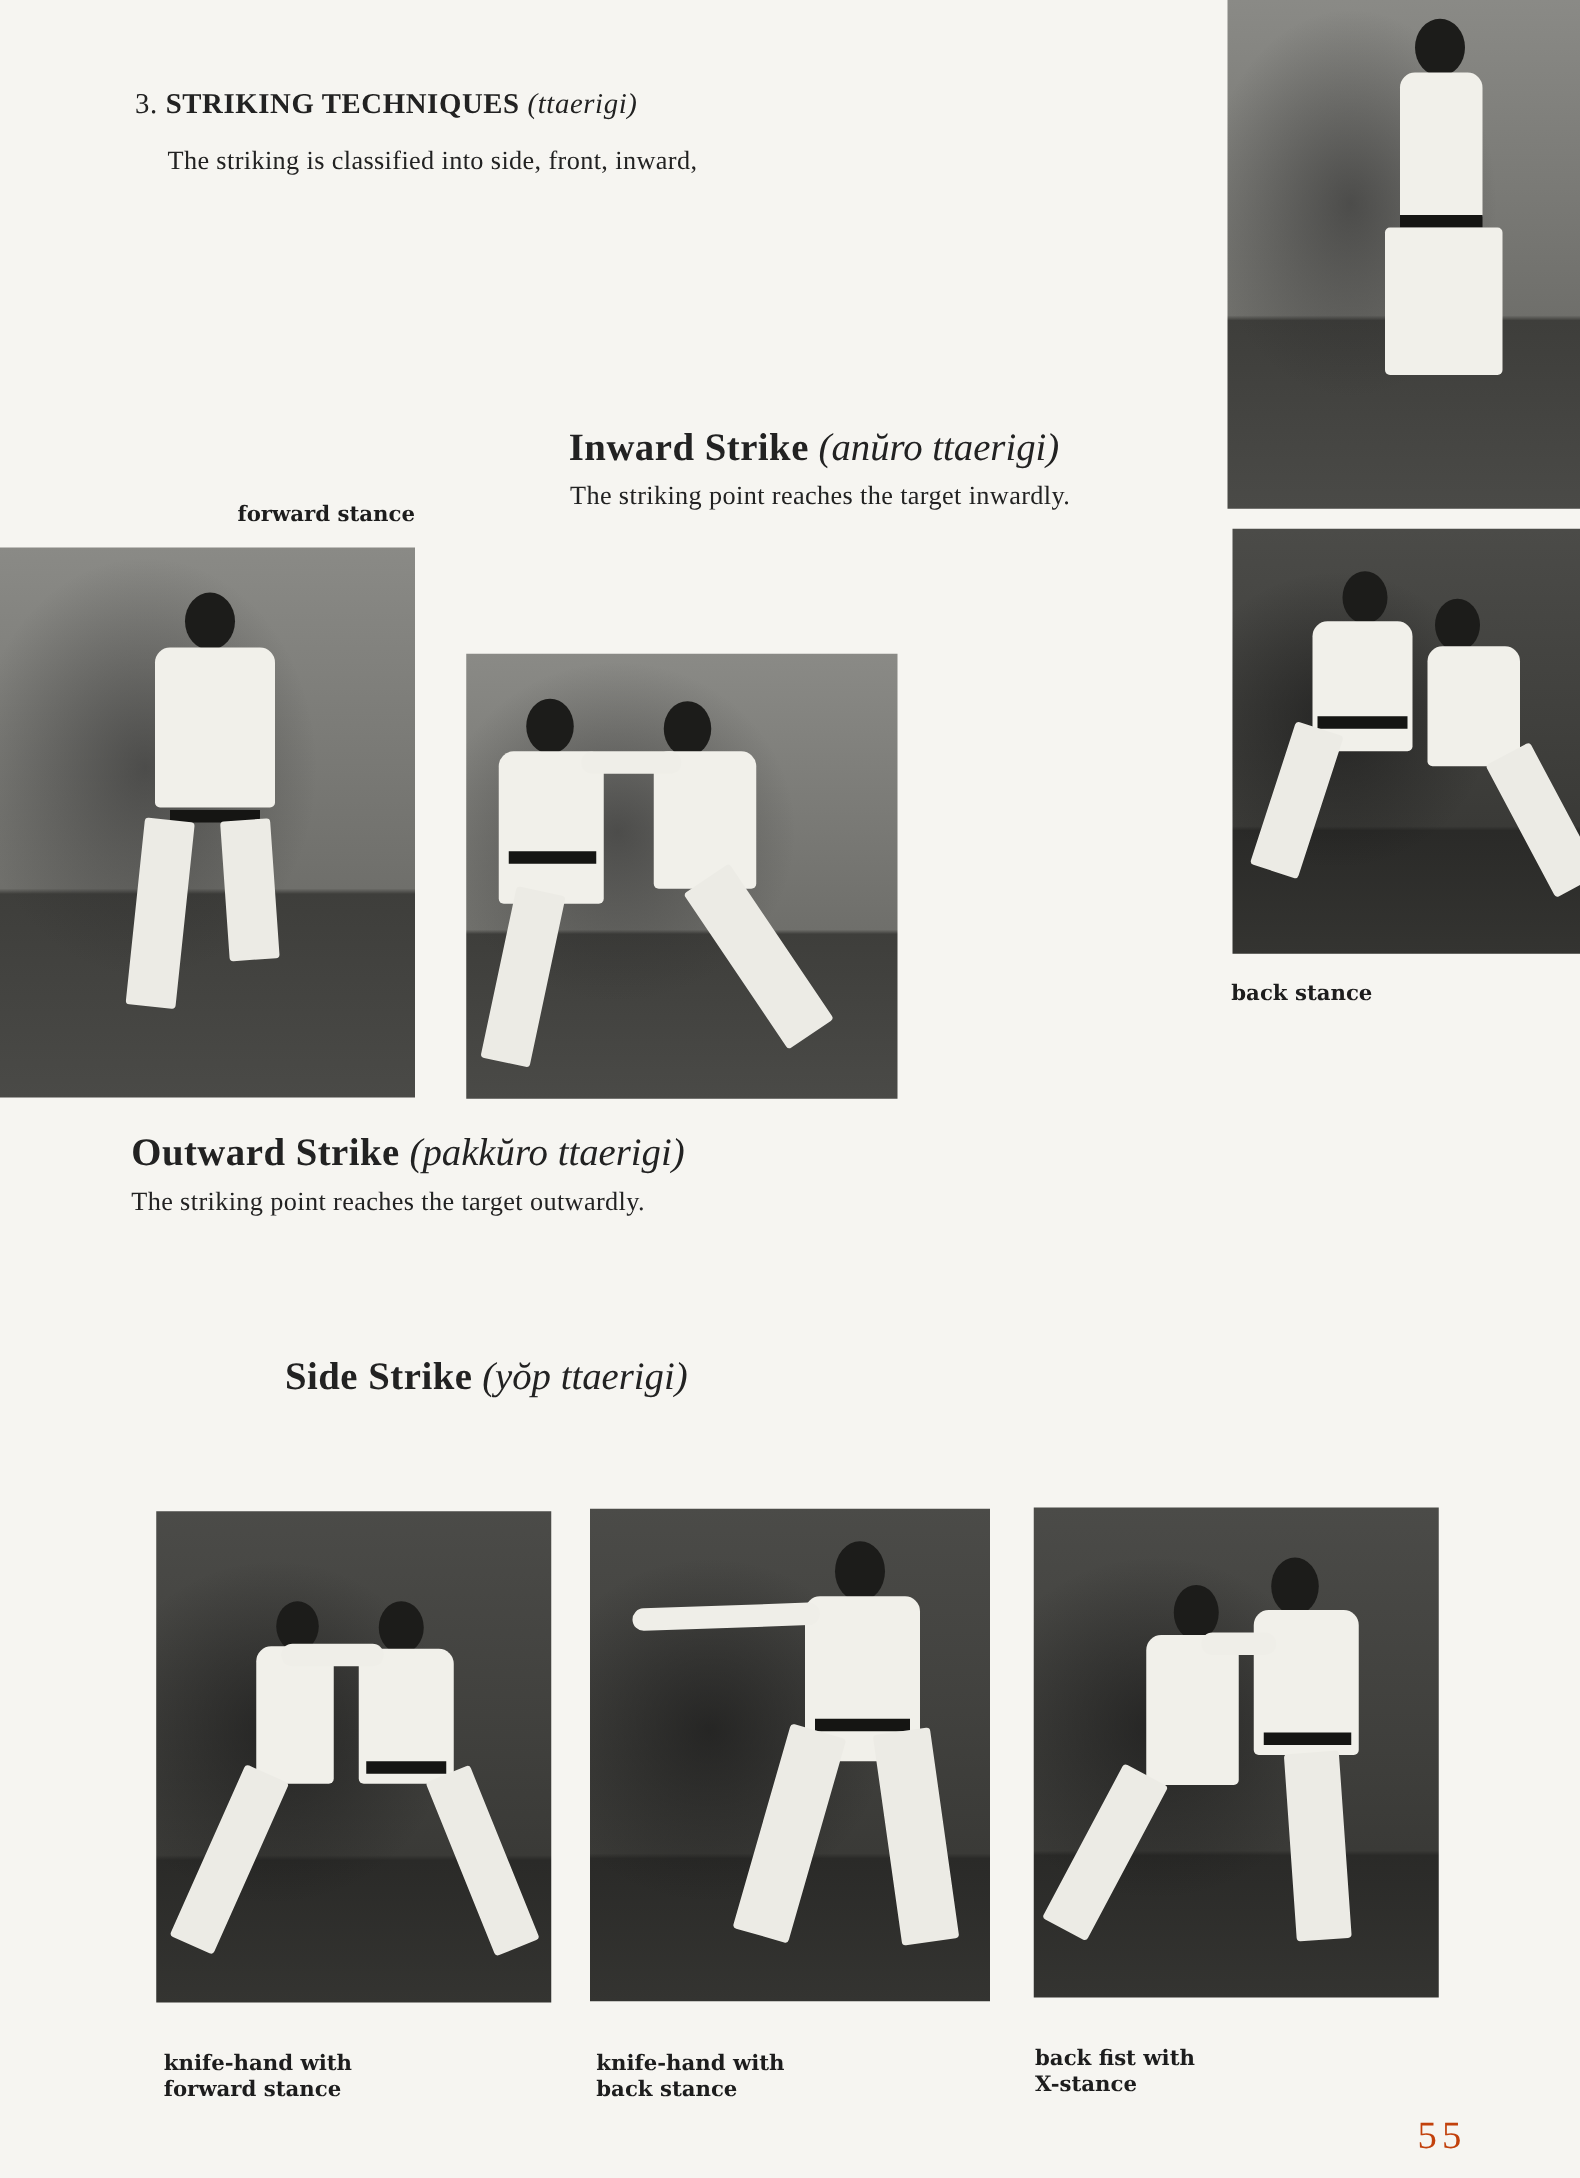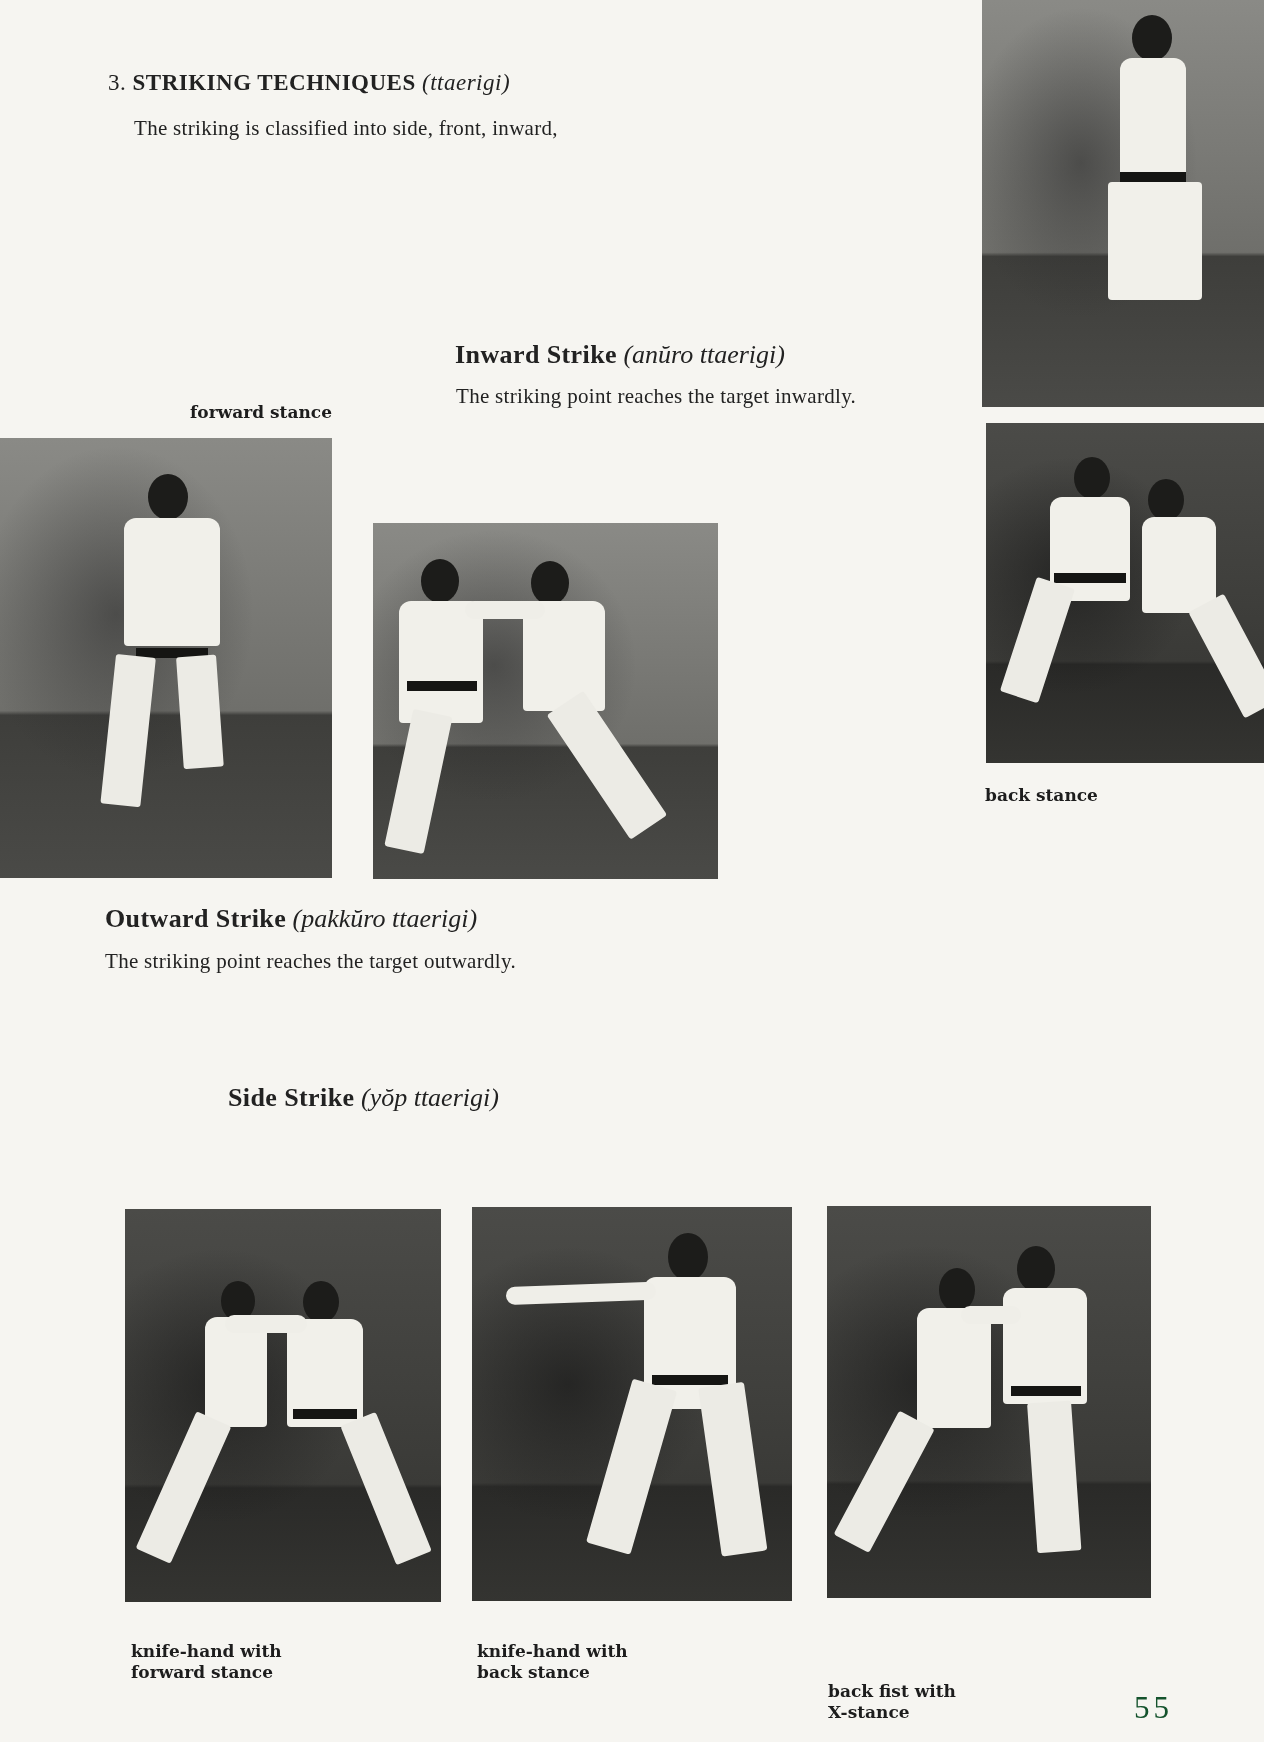--- a/index.html
+++ b/index.html
@@ -10,32 +10,32 @@
       overflow: hidden;
       font-family: "Liberation Serif", "DejaVu Serif", serif;
       color: #222;
     }
     .abs { position: absolute; }
     .heading { font-size: 23px; letter-spacing: 0.5px; white-space: nowrap; }
     .heading .num { font-weight: normal; }
     .heading .bold { font-weight: bold; }
     .heading .it { font-style: italic; font-weight: normal; text-align: center; }
     .para { font-size: 21px; line-height: 37px; letter-spacing: 0.3px; }
-    .subhead { font-size: 26px; white-space: nowrap; }
+    .subhead { font-size: 31px; white-space: nowrap; }
     .subhead .bold { font-weight: bold; letter-spacing: 0.4px; }
     .subhead .it { font-style: italic; }
     .caption {
       font-family: "DejaVu Serif", serif;
       font-weight: bold;
       font-size: 17px;
       line-height: 21px;
       color: #1d1d1d;
       white-space: nowrap;
     }
-    .pagenum { font-size: 31px; letter-spacing: 4px; color: #14532d; }
+    .pagenum { font-size: 31px; letter-spacing: 4px; color: #c2410c; }
 
     .photo {
       position: absolute;
       background:
         radial-gradient(ellipse at 35% 40%, rgba(40,40,40,0.55) 0%, rgba(40,40,40,0) 45%),
         linear-gradient(180deg, #8a8a86 0%, #6f6f6b 62%, #3e3e3b 63%, #4a4a47 100%);
       overflow: hidden;
     }
     .photo.dark {
       background:
@@ -151,18 +151,18 @@
 </div>
 
 <div class="abs caption" style="left:131px; top:1641px;">
   <div>knife-hand with</div>
   <div>forward stance</div>
 </div>
 <div class="abs caption" style="left:477px; top:1641px;">
   <div>knife-hand with</div>
   <div>back stance</div>
 </div>
-<div class="abs caption" style="left:828px; top:1637px;margin-top:44px;">
+<div class="abs caption" style="left:828px; top:1637px;">
   <div>back fist with</div>
   <div>X-stance</div>
 </div>
 
 <div class="abs pagenum" style="left:1134px; top:1690px;">55</div>
 
 </body></html>

